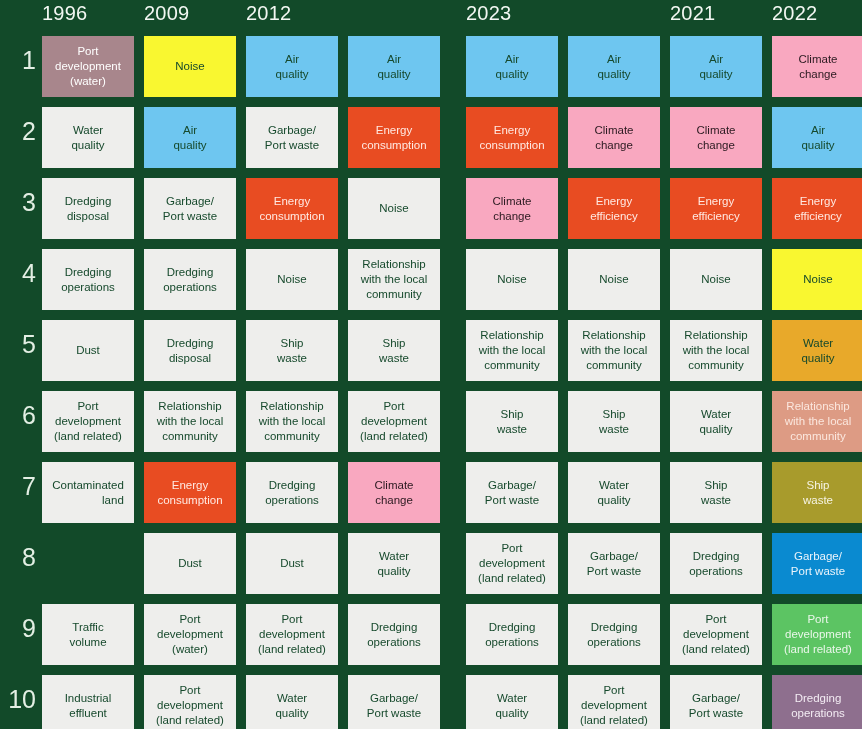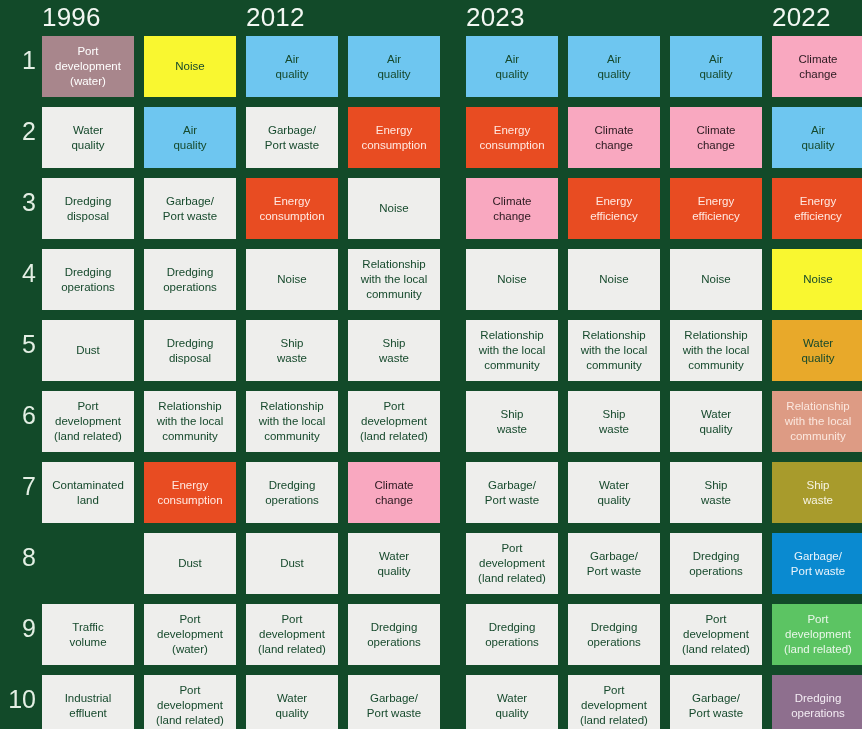--- a/index.html
+++ b/index.html
@@ -12,21 +12,21 @@
     position:relative;
   }
   #grid{
     position:absolute;
     left:0;top:0;
     width:862px;height:729px;
   }
   .col-header{
     position:absolute;
     color:#f2f7f2;
-    font-size:26px;
+    font-size:20px;
     font-weight:400;
     letter-spacing:0.2px;
     top:2px;
     white-space:nowrap;
   }
   .row-number{
     position:absolute;
     color:#e3efe4;
     font-size:25px;
     font-weight:400;
@@ -49,22 +49,24 @@
     box-sizing:border-box;
     overflow:hidden;
   }
   .cell span{display:block;}
 </style>
 </head>
 <body>
 
 <div id="grid">
     <div class="col-header" style="left: 42px; width: 92px;">1996</div>
+    <div class="col-header" style="left: 144px; width: 92px;">2009</div>
     <div class="col-header" style="left: 246px; width: 92px;">2012</div>
     <div class="col-header" style="left: 466px; width: 92px;">2023</div>
+    <div class="col-header" style="left: 670px; width: 92px;">2021</div>
     <div class="col-header" style="left: 772px; width: 92px;">2022</div>
     <div class="row-number" style="top: 48px;">1</div>
     <div class="row-number" style="top: 119px;">2</div>
     <div class="row-number" style="top: 190px;">3</div>
     <div class="row-number" style="top: 261px;">4</div>
     <div class="row-number" style="top: 332px;">5</div>
     <div class="row-number" style="top: 403px;">6</div>
     <div class="row-number" style="top: 474px;">7</div>
     <div class="row-number" style="top: 545px;">8</div>
     <div class="row-number" style="top: 616px;">9</div>
@@ -206,21 +208,21 @@
     </div>
     <div class="cell" style="left: 568px; top: 391px; width: 92px; height: 61px; background: rgb(238, 238, 236); color: rgb(22, 73, 44);">
       <span>Ship<br>waste</span>
     </div>
     <div class="cell" style="left: 670px; top: 391px; width: 92px; height: 61px; background: rgb(238, 238, 236); color: rgb(22, 73, 44);">
       <span>Water<br>quality</span>
     </div>
     <div class="cell" style="left: 772px; top: 391px; width: 92px; height: 61px; background: rgb(221, 155, 132); color: rgb(251, 231, 222);">
       <span>Relationship<br>with the local<br>community</span>
     </div>
-    <div class="cell" style="left: 42px; top: 462px; width: 92px; height: 61px; background: rgb(238, 238, 236); color: rgb(22, 73, 44);">
+    <div class="cell" style="left: 42px; top: 462px; width: 92px; height: 61px; background: rgb(238, 238, 236); color: rgb(22, 73, 44); text-align: right;">
       <span>Contaminated<br>land</span>
     </div>
     <div class="cell" style="left: 144px; top: 462px; width: 92px; height: 61px; background: rgb(232, 76, 34); color: rgb(255, 233, 226);">
       <span>Energy<br>consumption</span>
     </div>
     <div class="cell" style="left: 246px; top: 462px; width: 92px; height: 61px; background: rgb(238, 238, 236); color: rgb(22, 73, 44);">
       <span>Dredging<br>operations</span>
     </div>
     <div class="cell" style="left: 348px; top: 462px; width: 92px; height: 61px; background: rgb(249, 168, 192); color: rgb(43, 26, 32);">
       <span>Climate<br>change</span>

